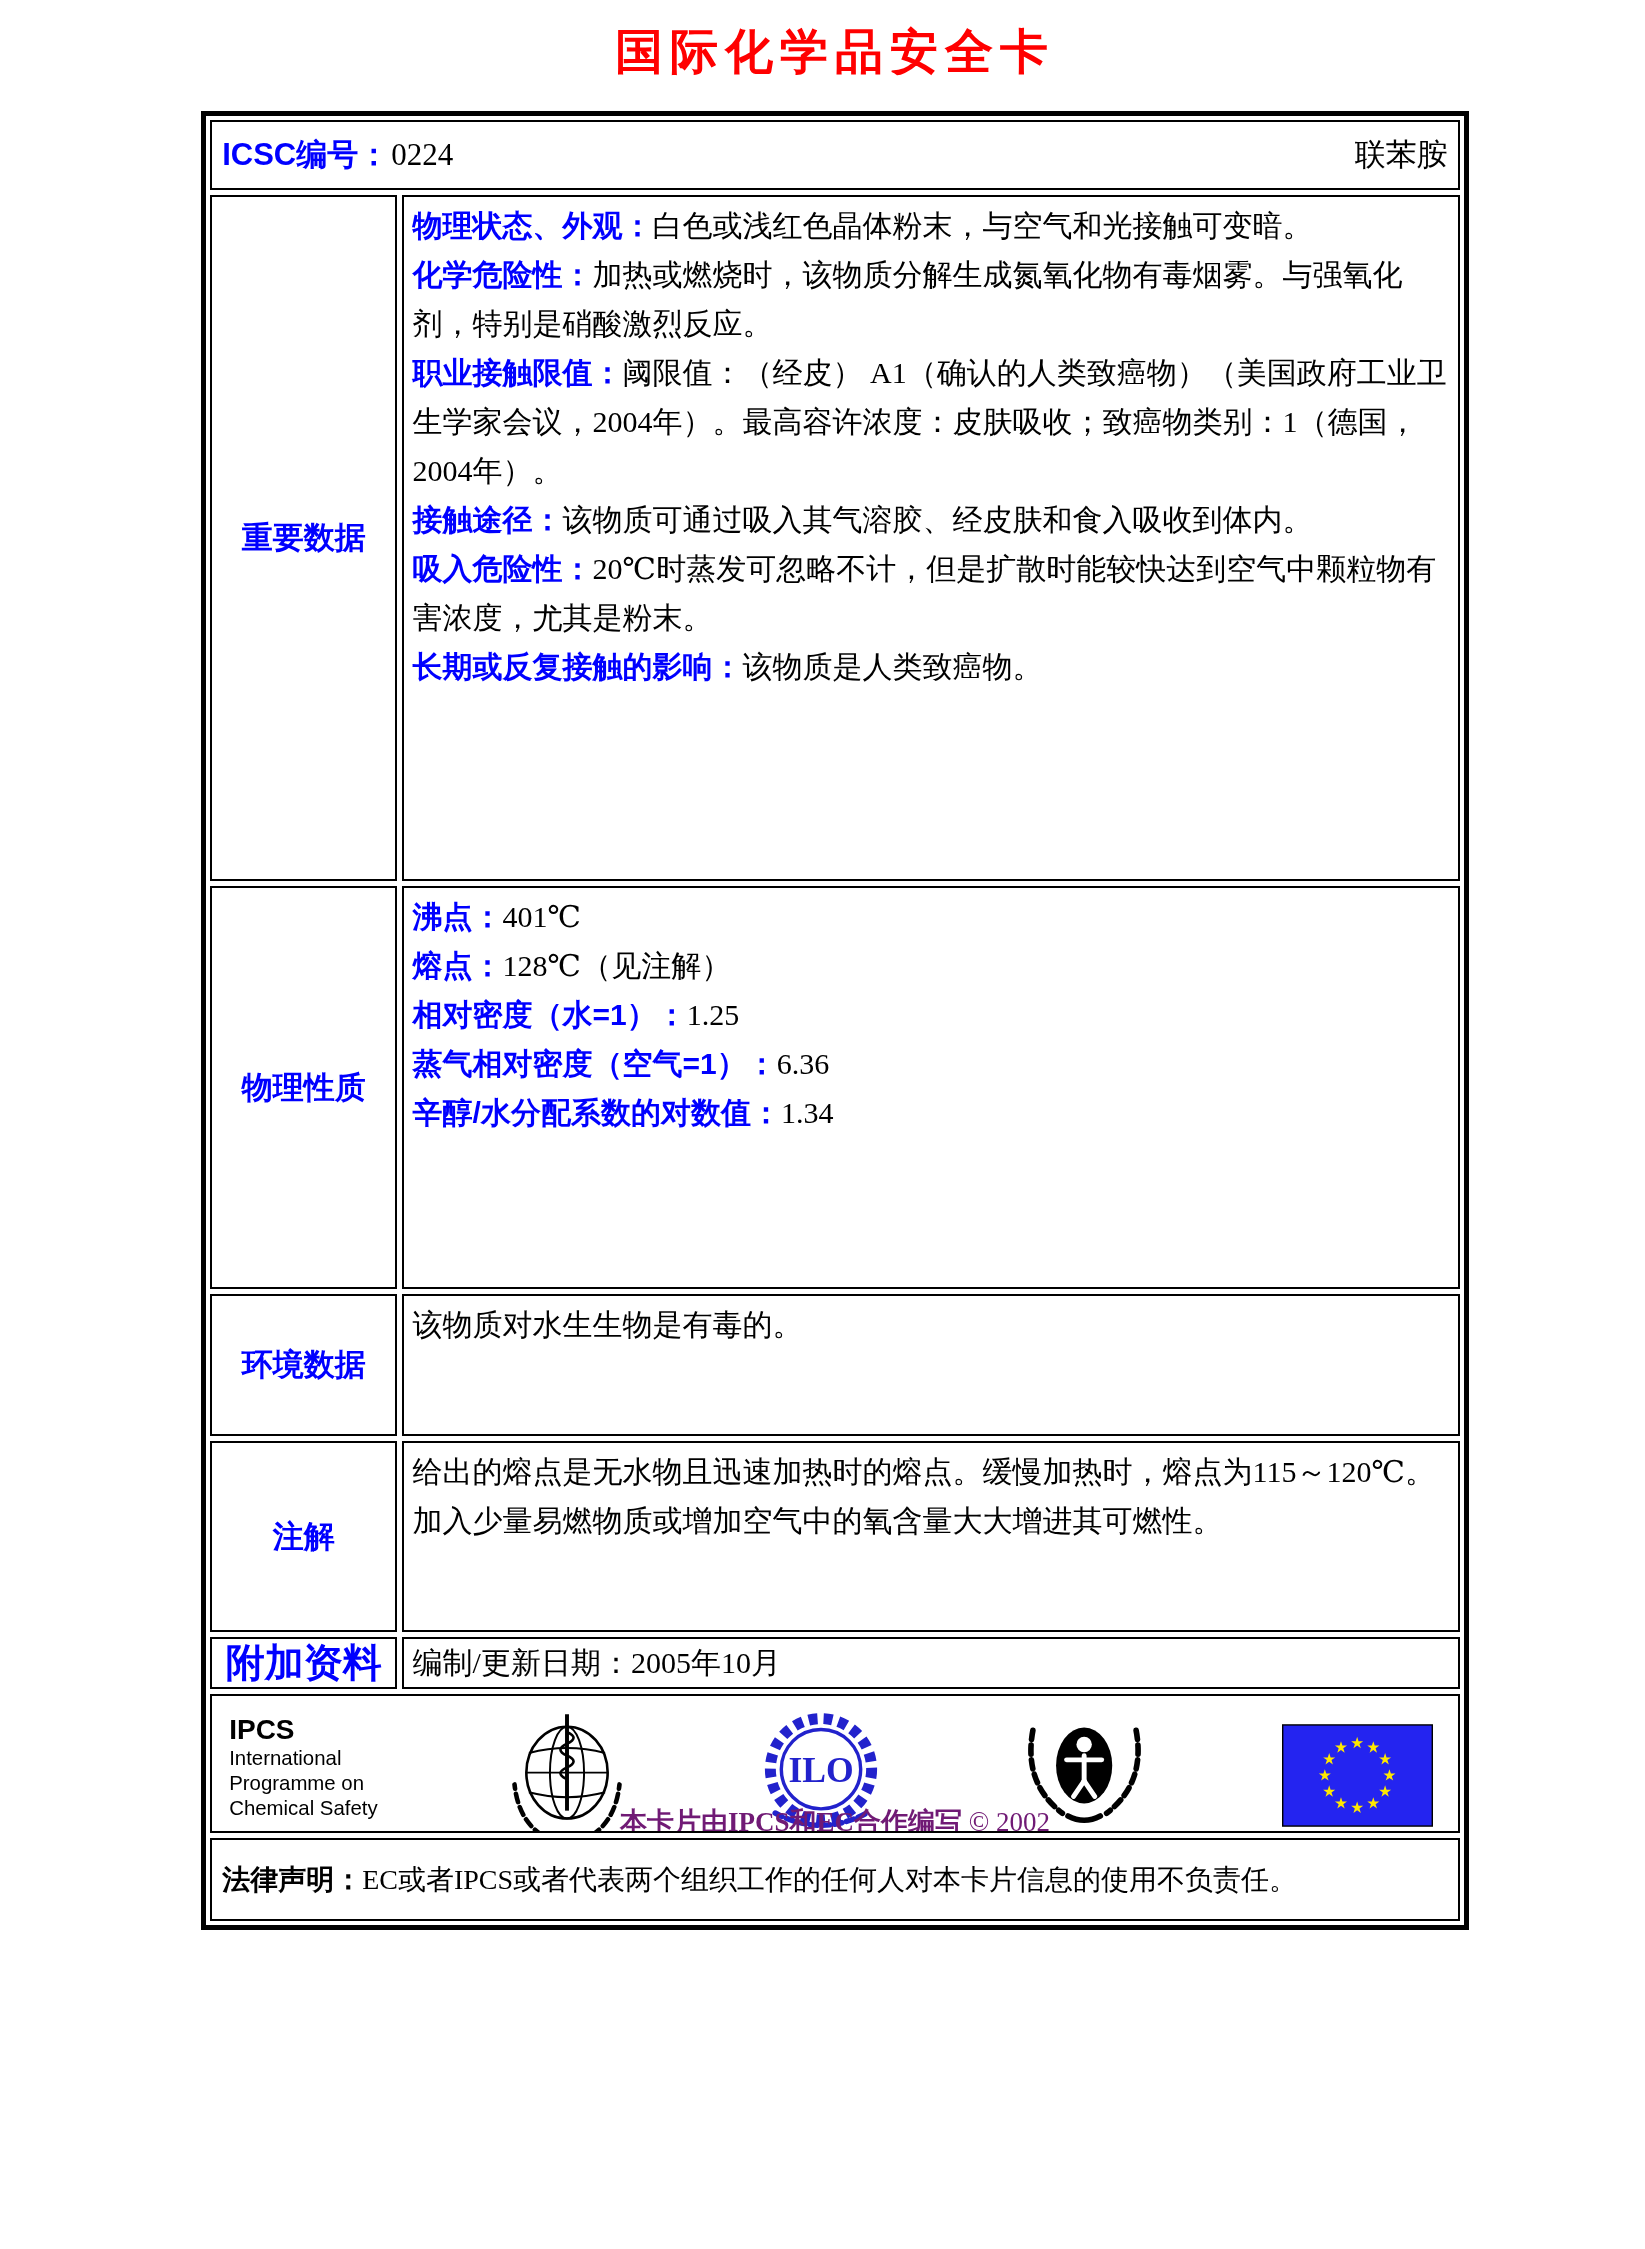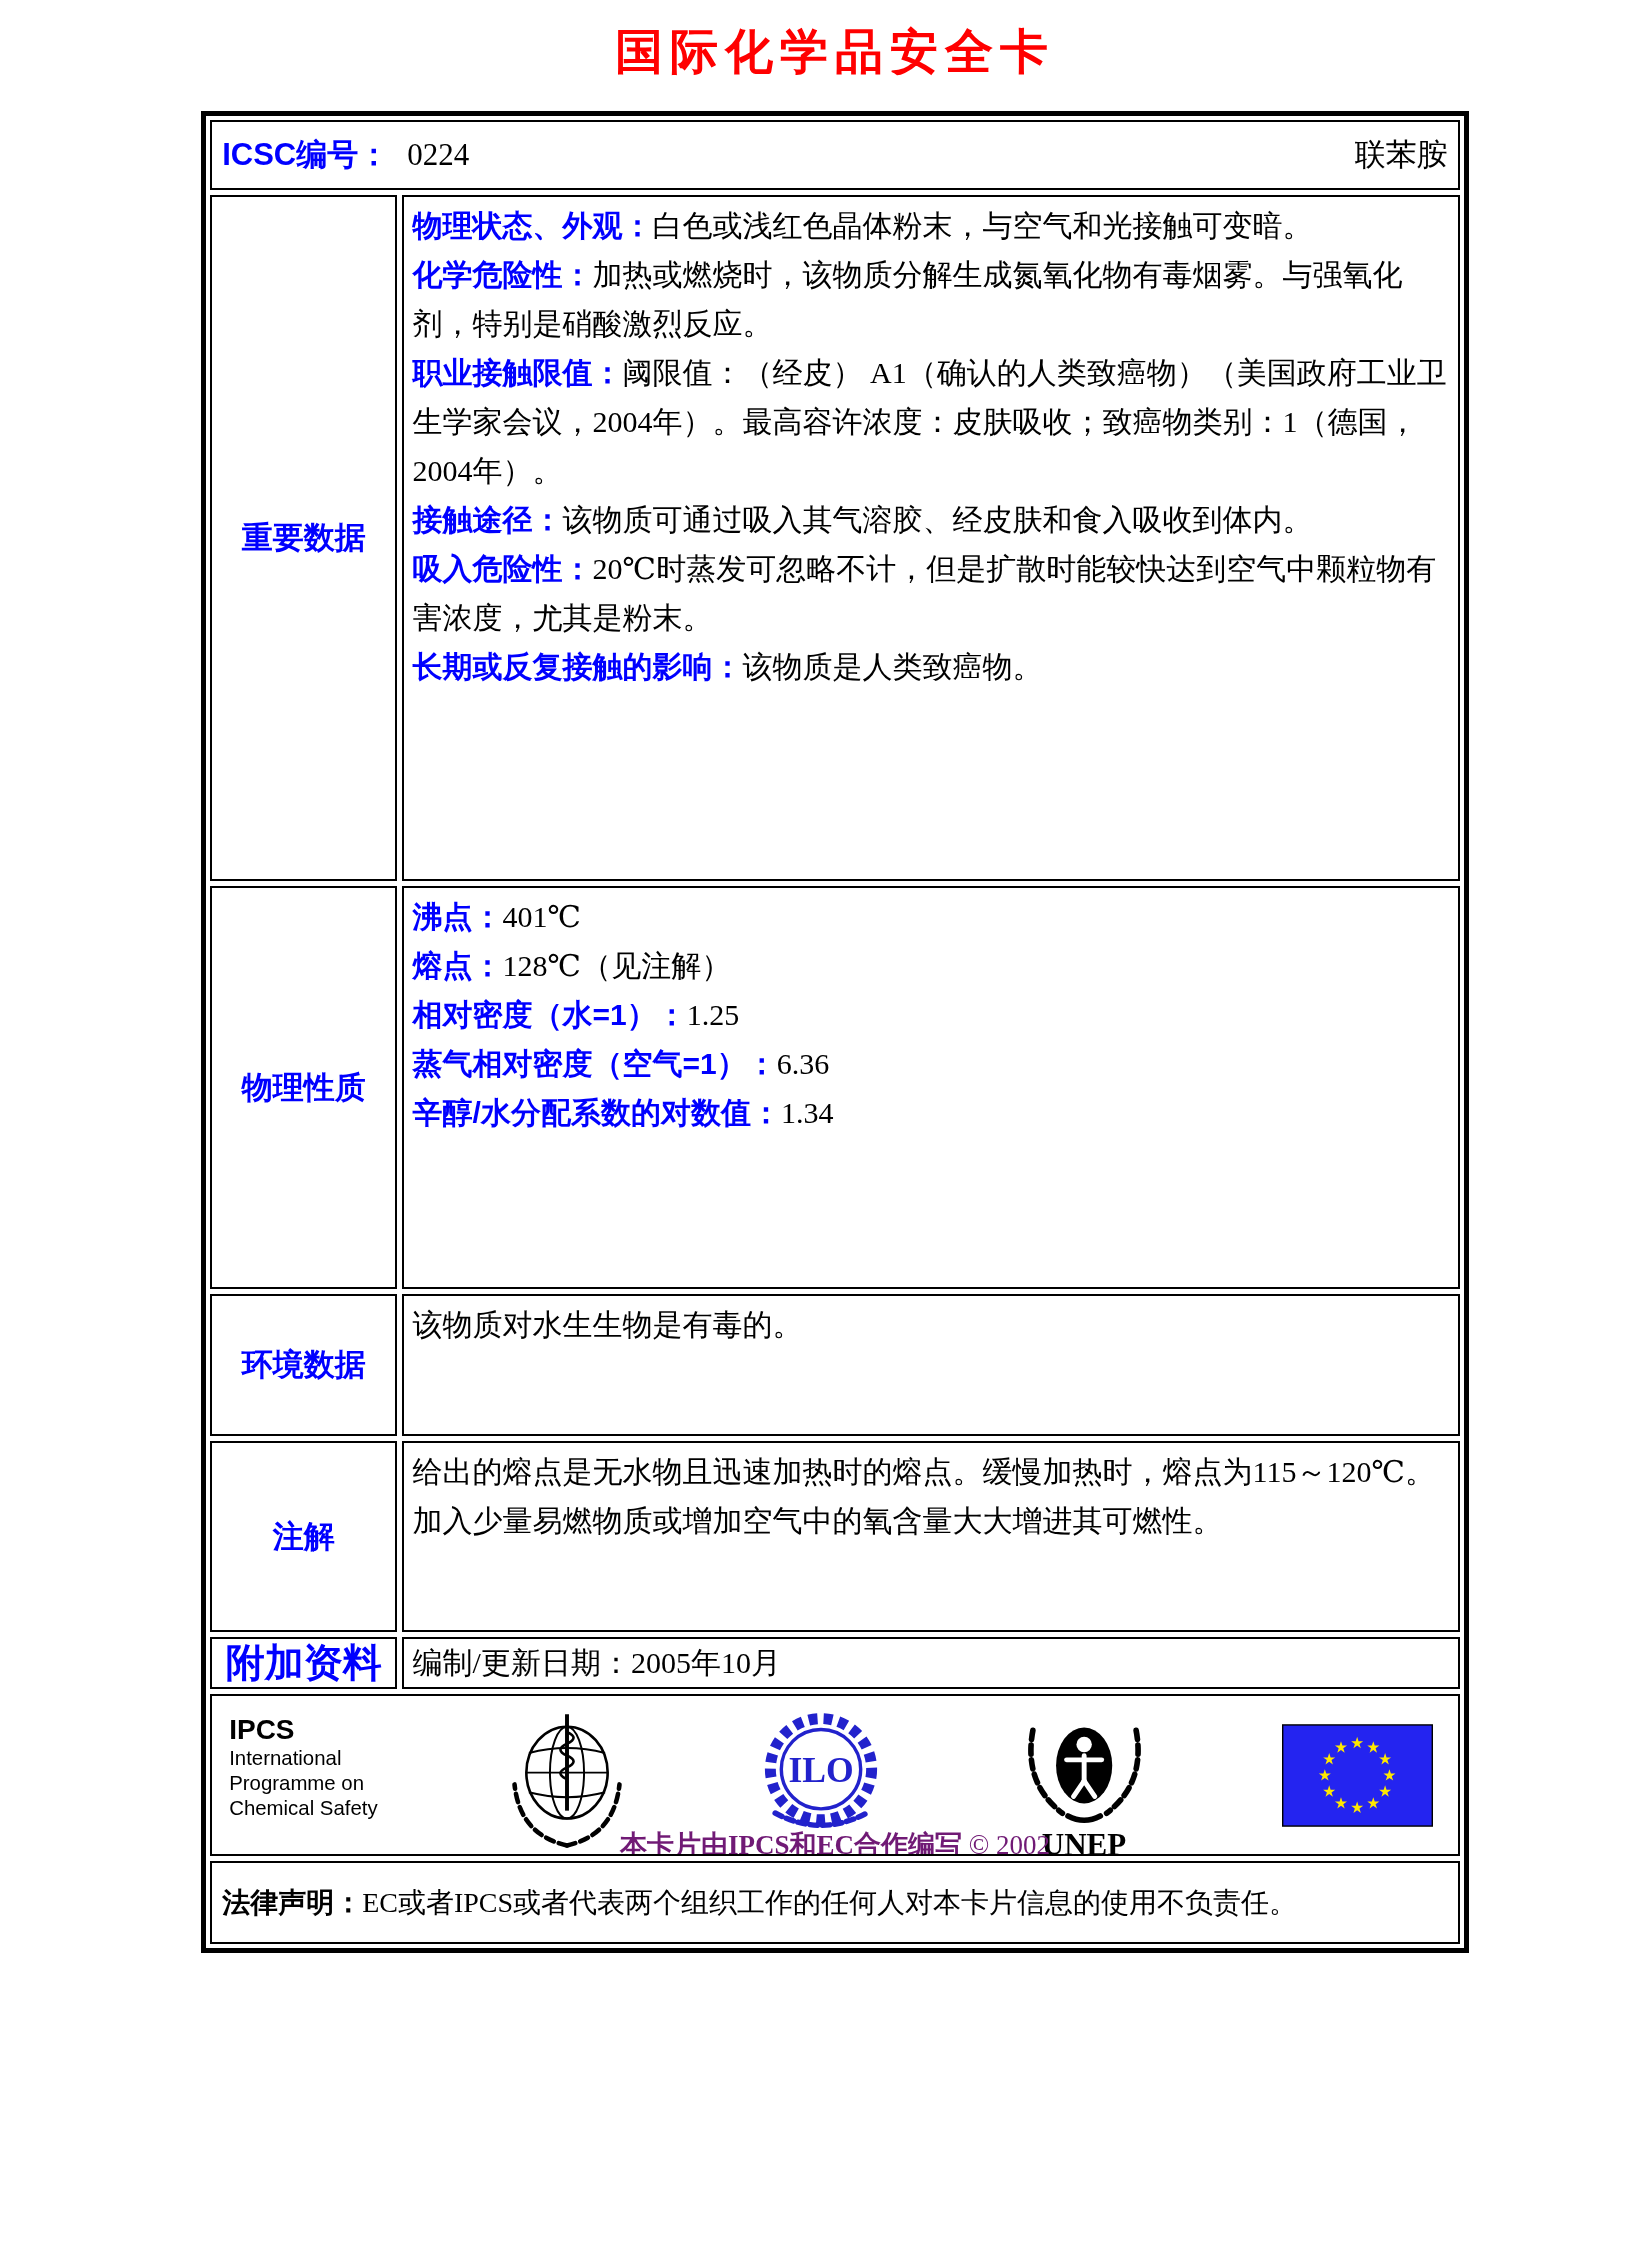--- a/index.html
+++ b/index.html
@@ -28,21 +28,21 @@
   .full-cell { flex:1; }
   .line { font-size:30px; line-height:49px; overflow-wrap:anywhere; }
   .blue {
     color:#0000ff; font-family:"Liberation Sans","DejaVu Sans",sans-serif; font-weight:bold;
   }
   .blk { color:#000; }
   .icsc-inner {
     display:flex; justify-content:space-between; align-items:center;
     height:100%; padding:0 10px; font-size:31px;
   }
-  .icsc-left { display:flex; align-items:center; gap:18px; }
+  .icsc-left { display:flex; align-items:center; gap:2px; }
   .legal-inner { display:flex; align-items:center; height:100%; padding:0 10px; font-size:28px; }
   .legal-label { font-family:"Liberation Sans","DejaVu Sans",sans-serif; font-weight:bold; color:#000; }
   .footer-inner { position:relative; height:100%; display:flex; align-items:flex-start;
     justify-content:space-between; padding:12.7px 25px 0 17px; }
   .ipcs-block { font-family:"Liberation Sans","DejaVu Sans",sans-serif; color:#000; margin-top:5.6px; }
   .ipcs-title { font-size:28px; font-weight:bold; line-height:32px; }
   .ipcs-line { font-size:20.4px; line-height:25px; }
   .footer-caption {
     position:absolute; left:0; right:0; bottom:4.2px; text-align:center;
     font-size:27px; color:#701a75;
@@ -131,21 +131,21 @@
       </div>
     </div>
 
     <div class="row" style="flex:none; height:52px;">
       <div class="cell label-cell" style="font-size:39px;">附加资料</div>
       <div class="cell content-cell" style="display:flex; align-items:center; padding-top:0; padding-bottom:0;">
         <span class="blk" style="font-size:30px;">编制/更新日期：2005年10月</span>
       </div>
     </div>
 
-    <div class="row" style="flex:none; height:162px;">
+    <div class="row" style="flex:none; height:139px;">
       <div class="cell full-cell">
         <div class="footer-inner">
 
           <div class="ipcs-block">
             <div class="ipcs-title">IPCS</div>
             <div class="ipcs-line">International</div>
             <div class="ipcs-line">Programme on</div>
             <div class="ipcs-line">Chemical Safety</div>
           </div>
 

